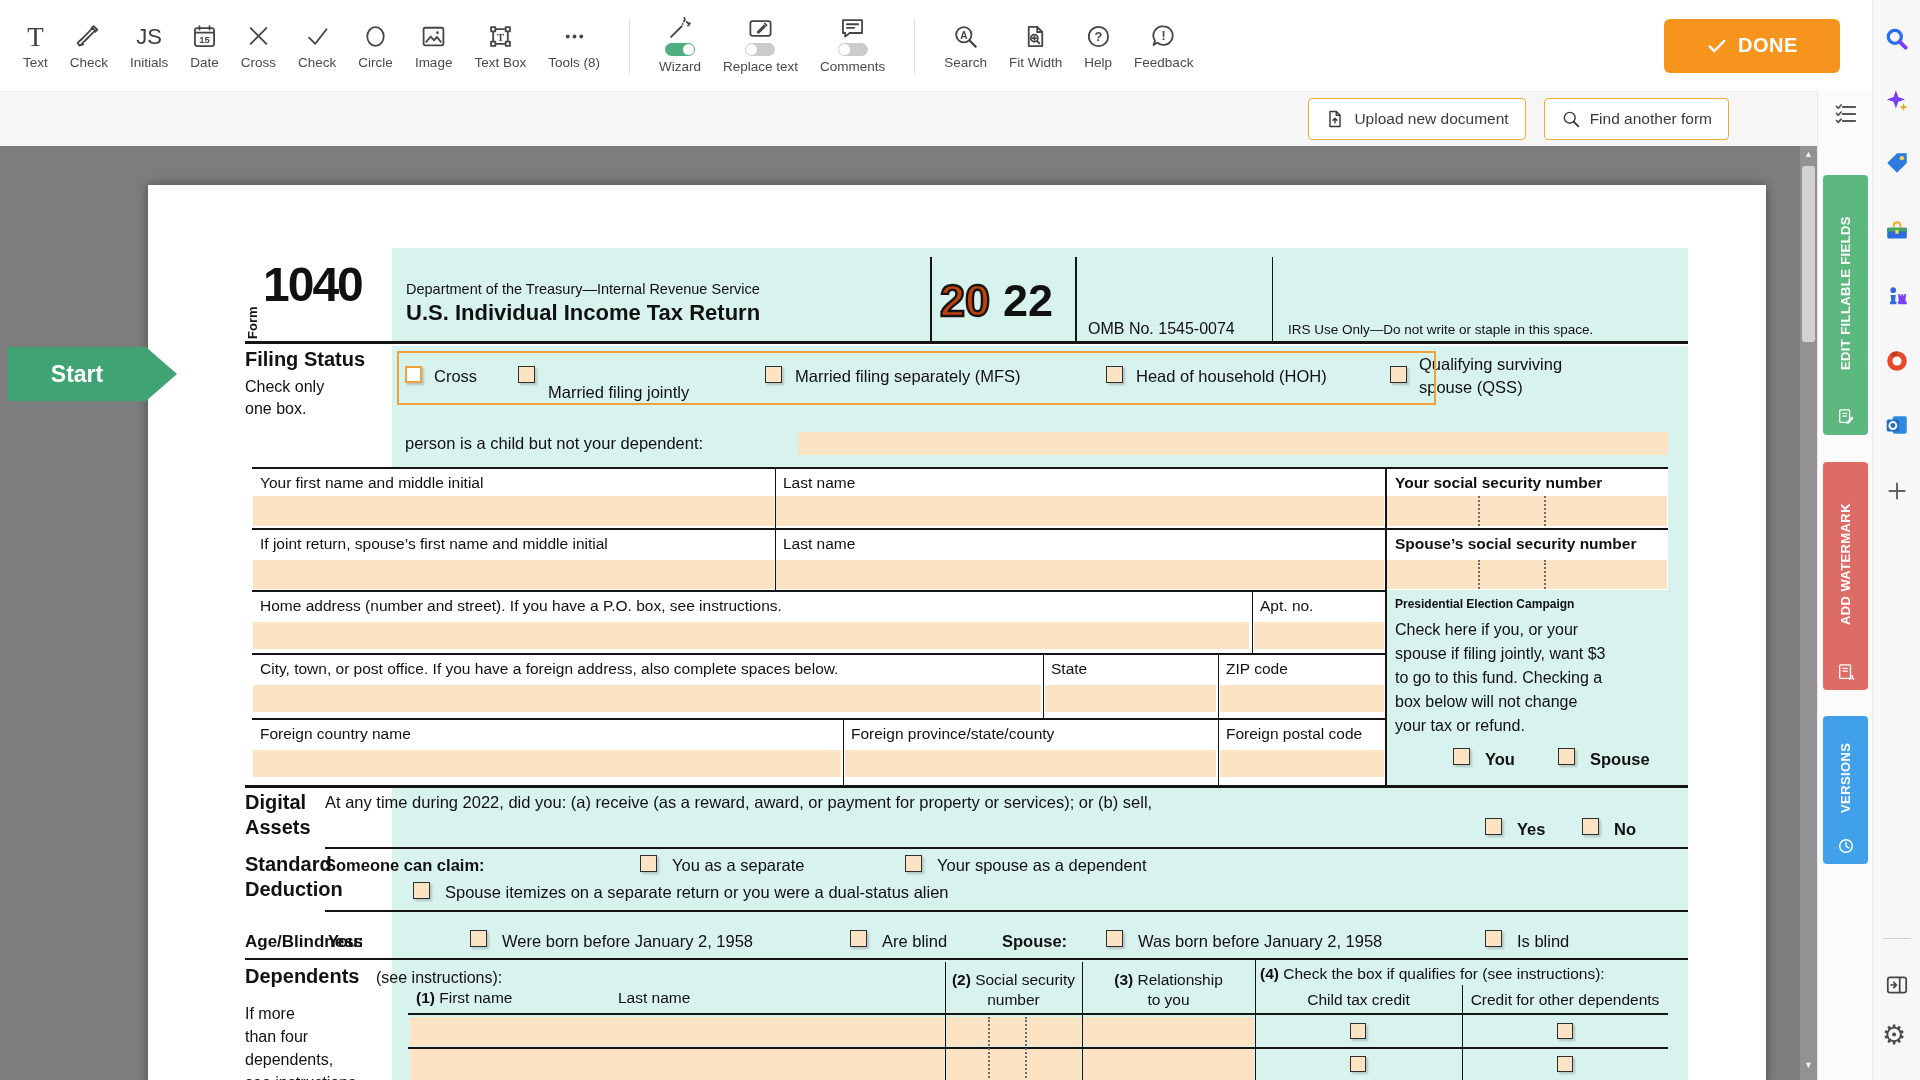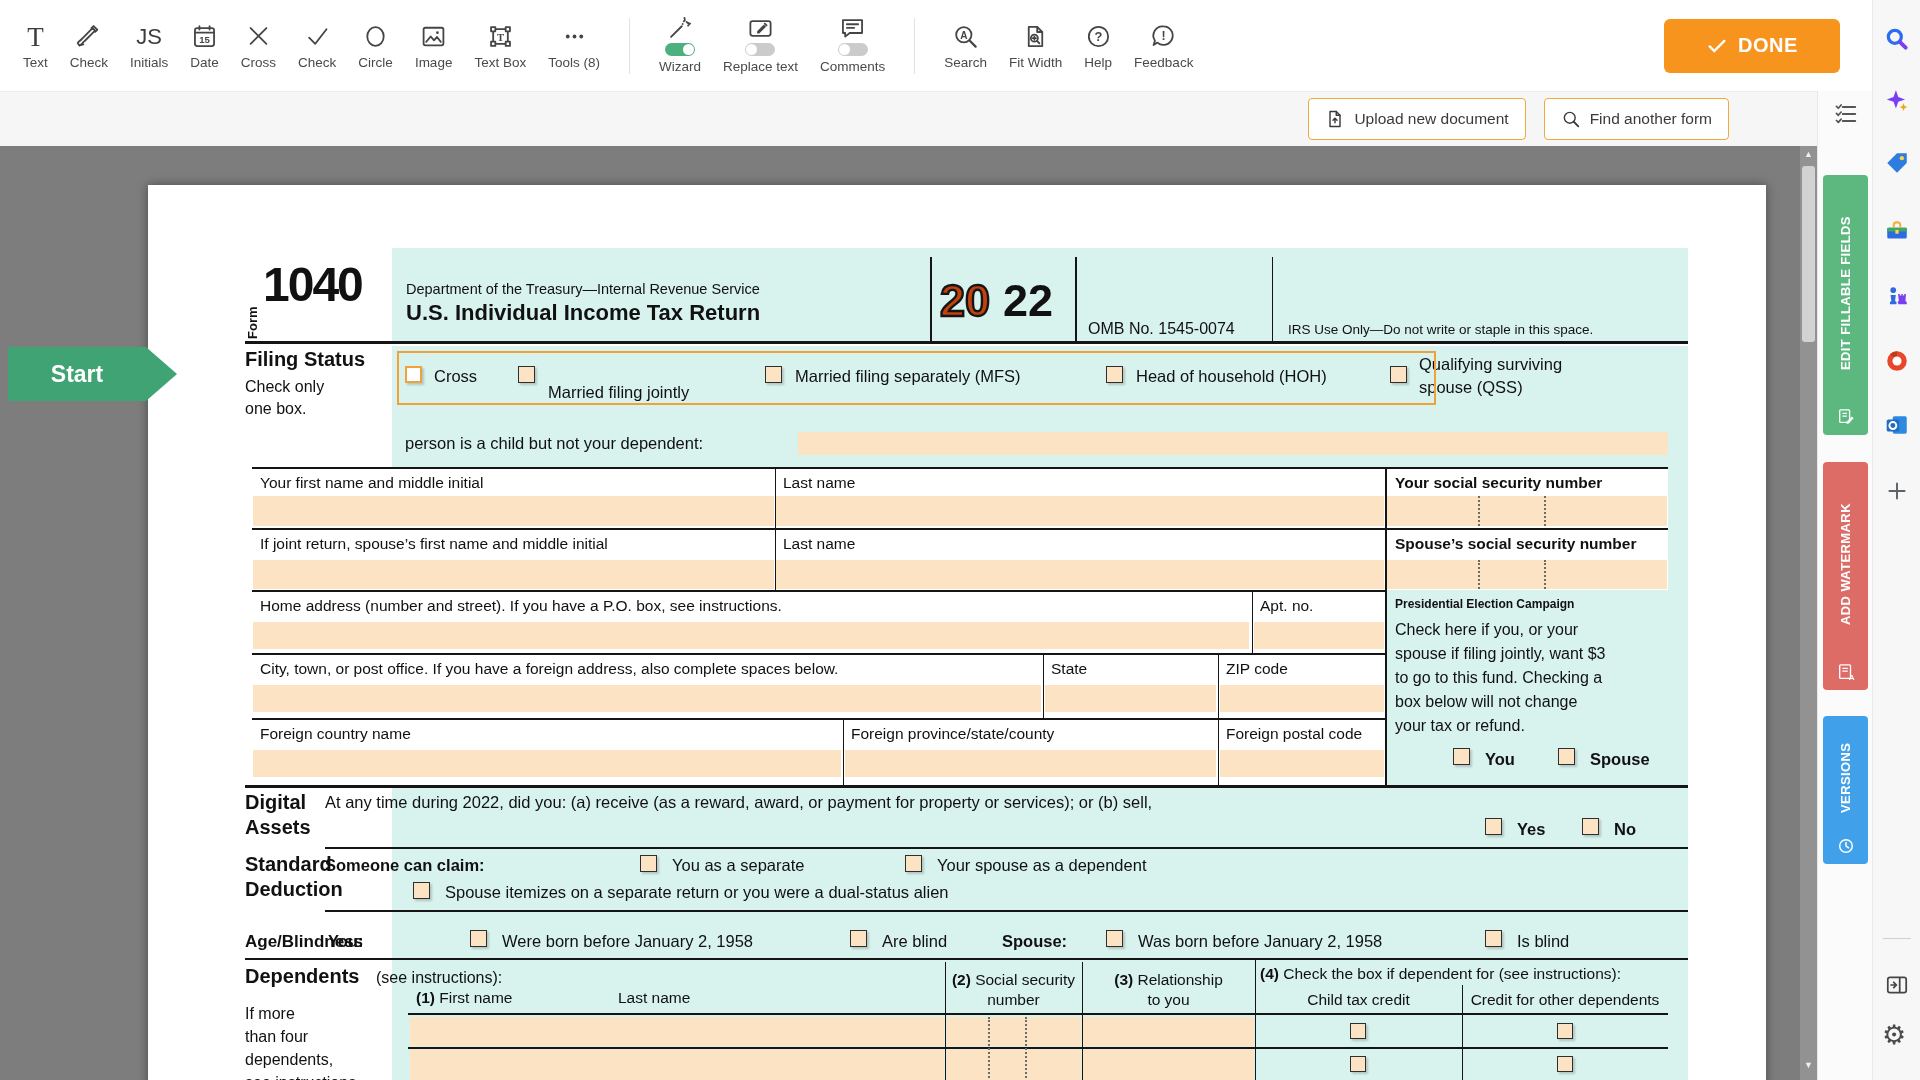--- a/index.html
+++ b/index.html
@@ -407,21 +407,21 @@
     <div class="t t16" style="left:97px;top:843px">than four</div>
     <div class="t t16" style="left:97px;top:866px">dependents,</div>
     <div class="t t16" style="left:97px;top:889px">see instructions</div>
 
     <div class="t t15" style="left:268px;top:804px"><span class="b">(1)</span><span> First name</span></div>
     <div class="t t15" style="left:470px;top:804px">Last name</div>
     <div class="t t15 ctr" style="left:797px;top:786px;width:137px"><span class="b">(2)</span><span> Social security</span></div>
     <div class="t t15 ctr" style="left:797px;top:806px;width:137px">number</div>
     <div class="t t15 ctr" style="left:934px;top:786px;width:173px"><span class="b">(3)</span><span> Relationship</span></div>
     <div class="t t15 ctr" style="left:934px;top:806px;width:173px">to you</div>
-    <div class="t t15" style="left:1112px;top:780px"><span class="b">(4)</span><span> Check the box if dependent for (see instructions):</span></div>
+    <div class="t t15" style="left:1112px;top:780px"><span class="b">(4)</span><span> Check the box if qualifies for (see instructions):</span></div>
     <div class="t t15 ctr" style="left:1107px;top:806px;width:207px">Child tax credit</div>
     <div class="t t15 ctr" style="left:1314px;top:806px;width:206px">Credit for other dependents</div>
     <div class="hl" style="left:260px;top:828px;width:1260px;height:2px"></div>
 
     <div class="peach" style="left:262px;top:832px;width:534px;height:29px"></div>
     <div class="peach" style="left:798px;top:832px;width:135px;height:29px"></div>
     <div class="peach" style="left:935px;top:832px;width:171px;height:29px"></div>
     <span class="cb small" style="left:1202px;top:838px"></span>
     <span class="cb small" style="left:1409px;top:838px"></span>
     <div class="hl" style="left:260px;top:862px;width:1260px;height:1.5px"></div>

